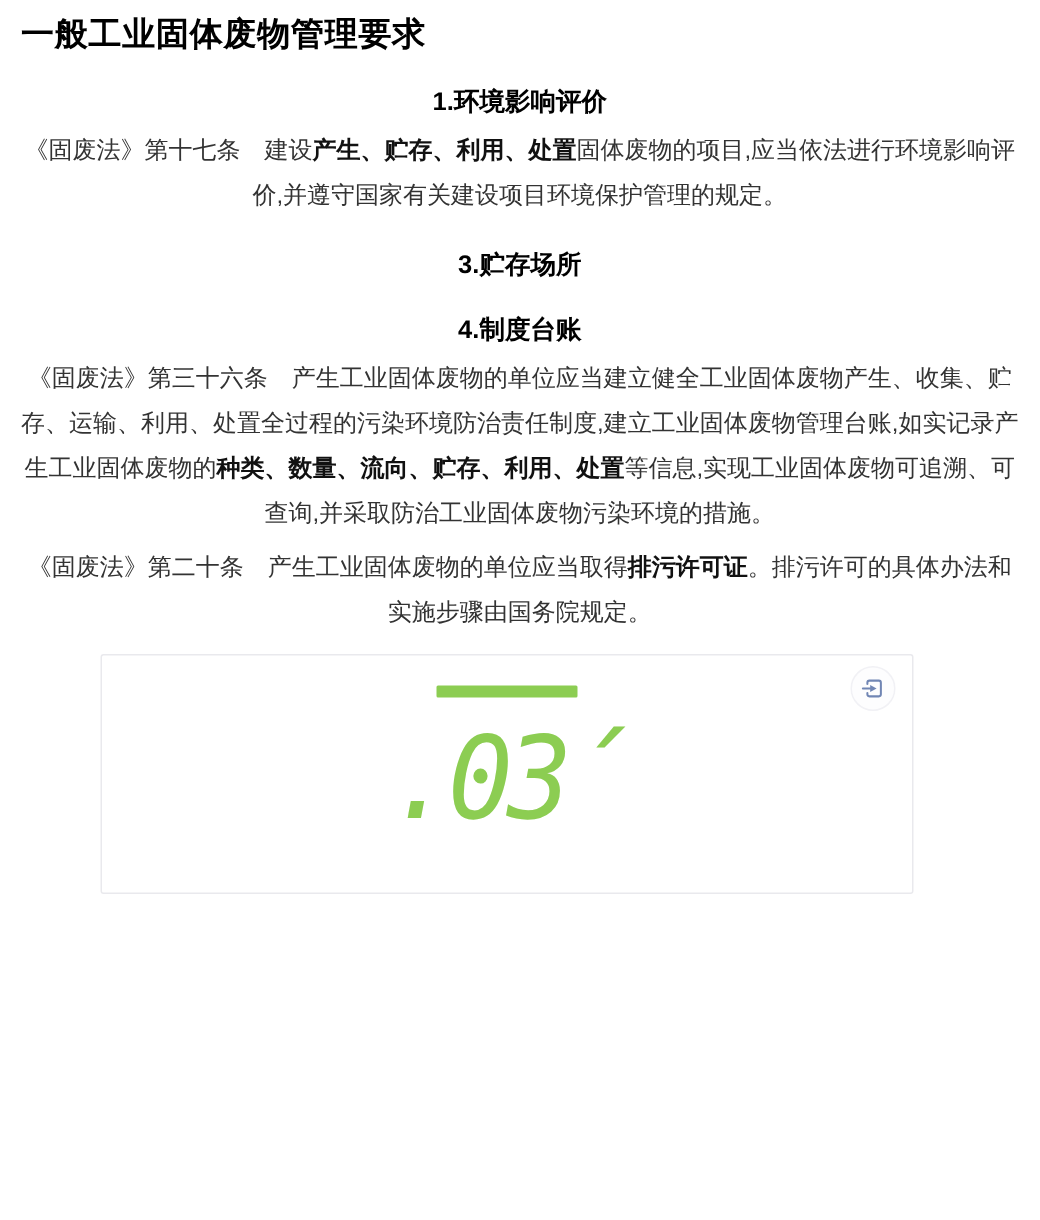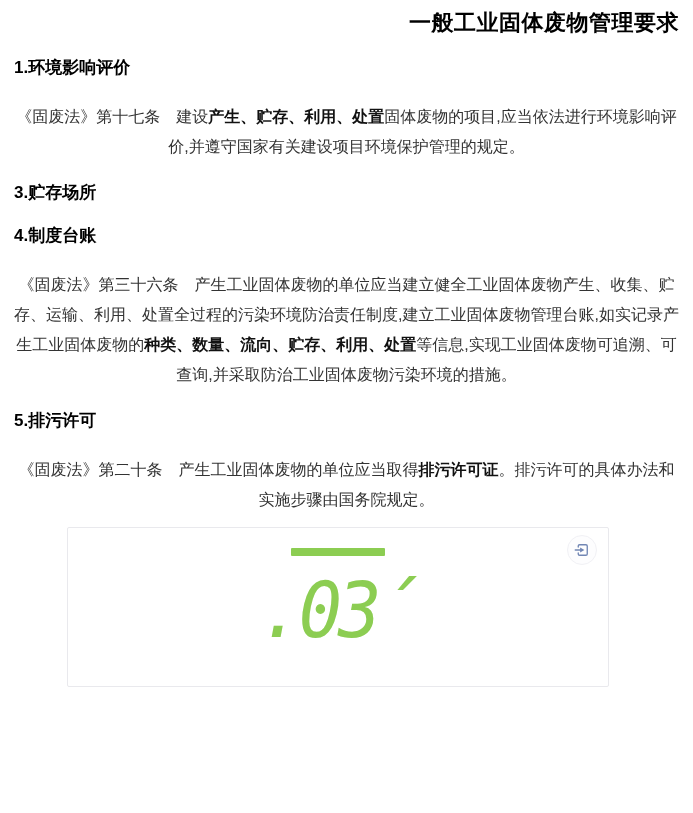--- a/index.html
+++ b/index.html
@@ -16,32 +16,33 @@
   .doc {
     width: 665px;
     padding: 0 14px;
   }
   h1.page-title {
     margin: 9px 0 0;
     font-size: 22px;
     line-height: 28px;
     font-weight: 700;
     color: #000000;
-    text-align: right;
+    text-align: left;
     letter-spacing: 0.5px;
   }
   section h2.section-heading {
     margin: 19px 0 0;
     font-size: 17px;
     line-height: 24px;
     font-weight: 700;
     color: #000000;
+    text-align: center;
   }
   section p.section-paragraph {
-    margin: 22px 0 0;
+    margin: 6px 0 0;
     font-size: 16px;
     line-height: 30px;
     color: #333333;
     text-align: center;
   }
   section p .b {
     font-weight: 700;
     color: #111111;
   }
   .card {
@@ -106,21 +107,20 @@
   <section>
     <h2 class="section-heading">3.贮存场所</h2>
   </section>
 
   <section>
     <h2 class="section-heading">4.制度台账</h2>
     <p class="section-paragraph"><span>《固废法》第三十六条　产生工业固体废物的单位应当建立健全工业固体废物产生、收集、贮存、运输、利用、处置全过程的污染环境防治责任制度,建立工业固体废物管理台账,如实记录产生工业固体废物的</span><span class="b">种类、数量、流向、贮存、利用、处置</span><span>等信息,实现工业固体废物可追溯、可查询,并采取防治工业固体废物污染环境的措施。</span></p>
   </section>
 
   <section>
-    <h2 class="section-heading">5.排污许可</h2>
     <p class="section-paragraph"><span>《固废法》第二十条　产生工业固体废物的单位应当取得</span><span class="b">排污许可证</span><span>。排污许可的具体办法和实施步骤由国务院规定。</span></p>
   </section>
 </div>
 
   <div class="card">
     <div class="accent-bar" style="background: rgb(140, 205, 82);"></div>
     <div class="section-number" style="color: rgb(140, 205, 82);">.03´</div>
     <button class="enter-btn" aria-label="enter">
       <svg width="18" height="18" viewBox="0 0 24 24" fill="none">
         <path d="M7 8 V6.8 A1.8 1.8 0 0 1 8.8 5 H17.2 A1.8 1.8 0 0 1 19 6.8 V17.2 A1.8 1.8 0 0 1 17.2 19 H8.8 A1.8 1.8 0 0 1 7 17.2 V16" stroke="#7186b4" stroke-width="1.8" stroke-linecap="round"></path>

